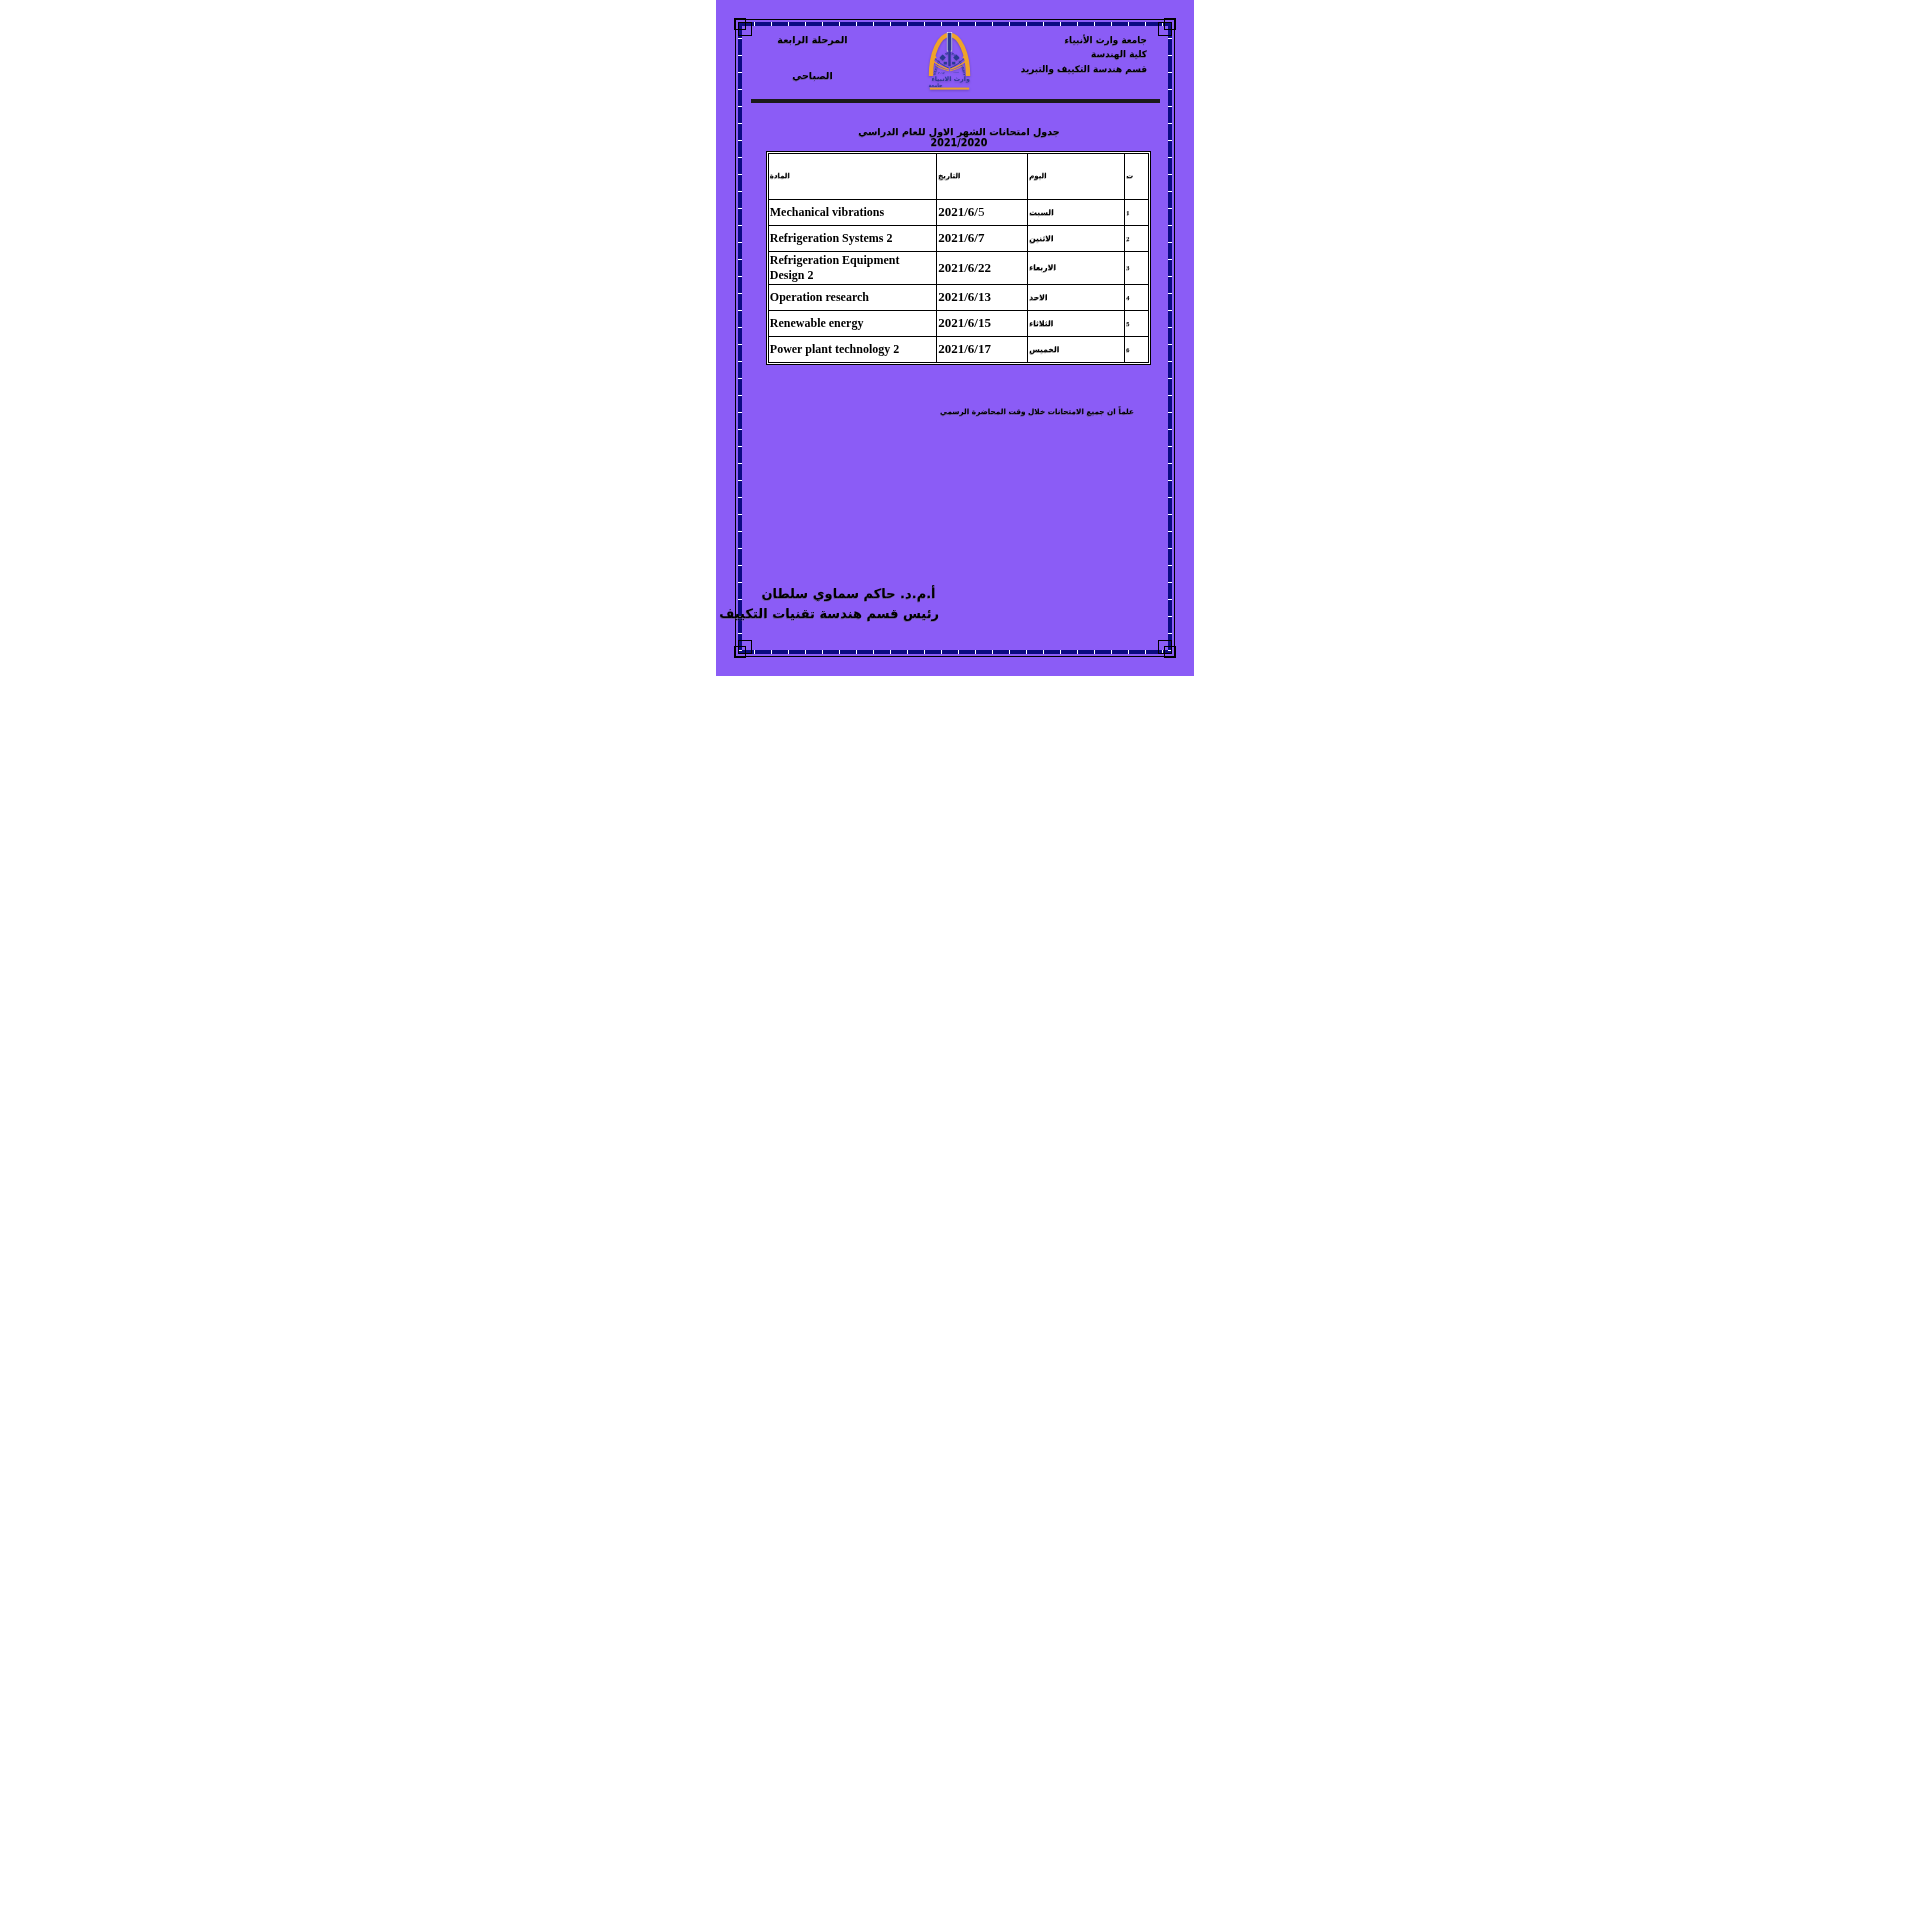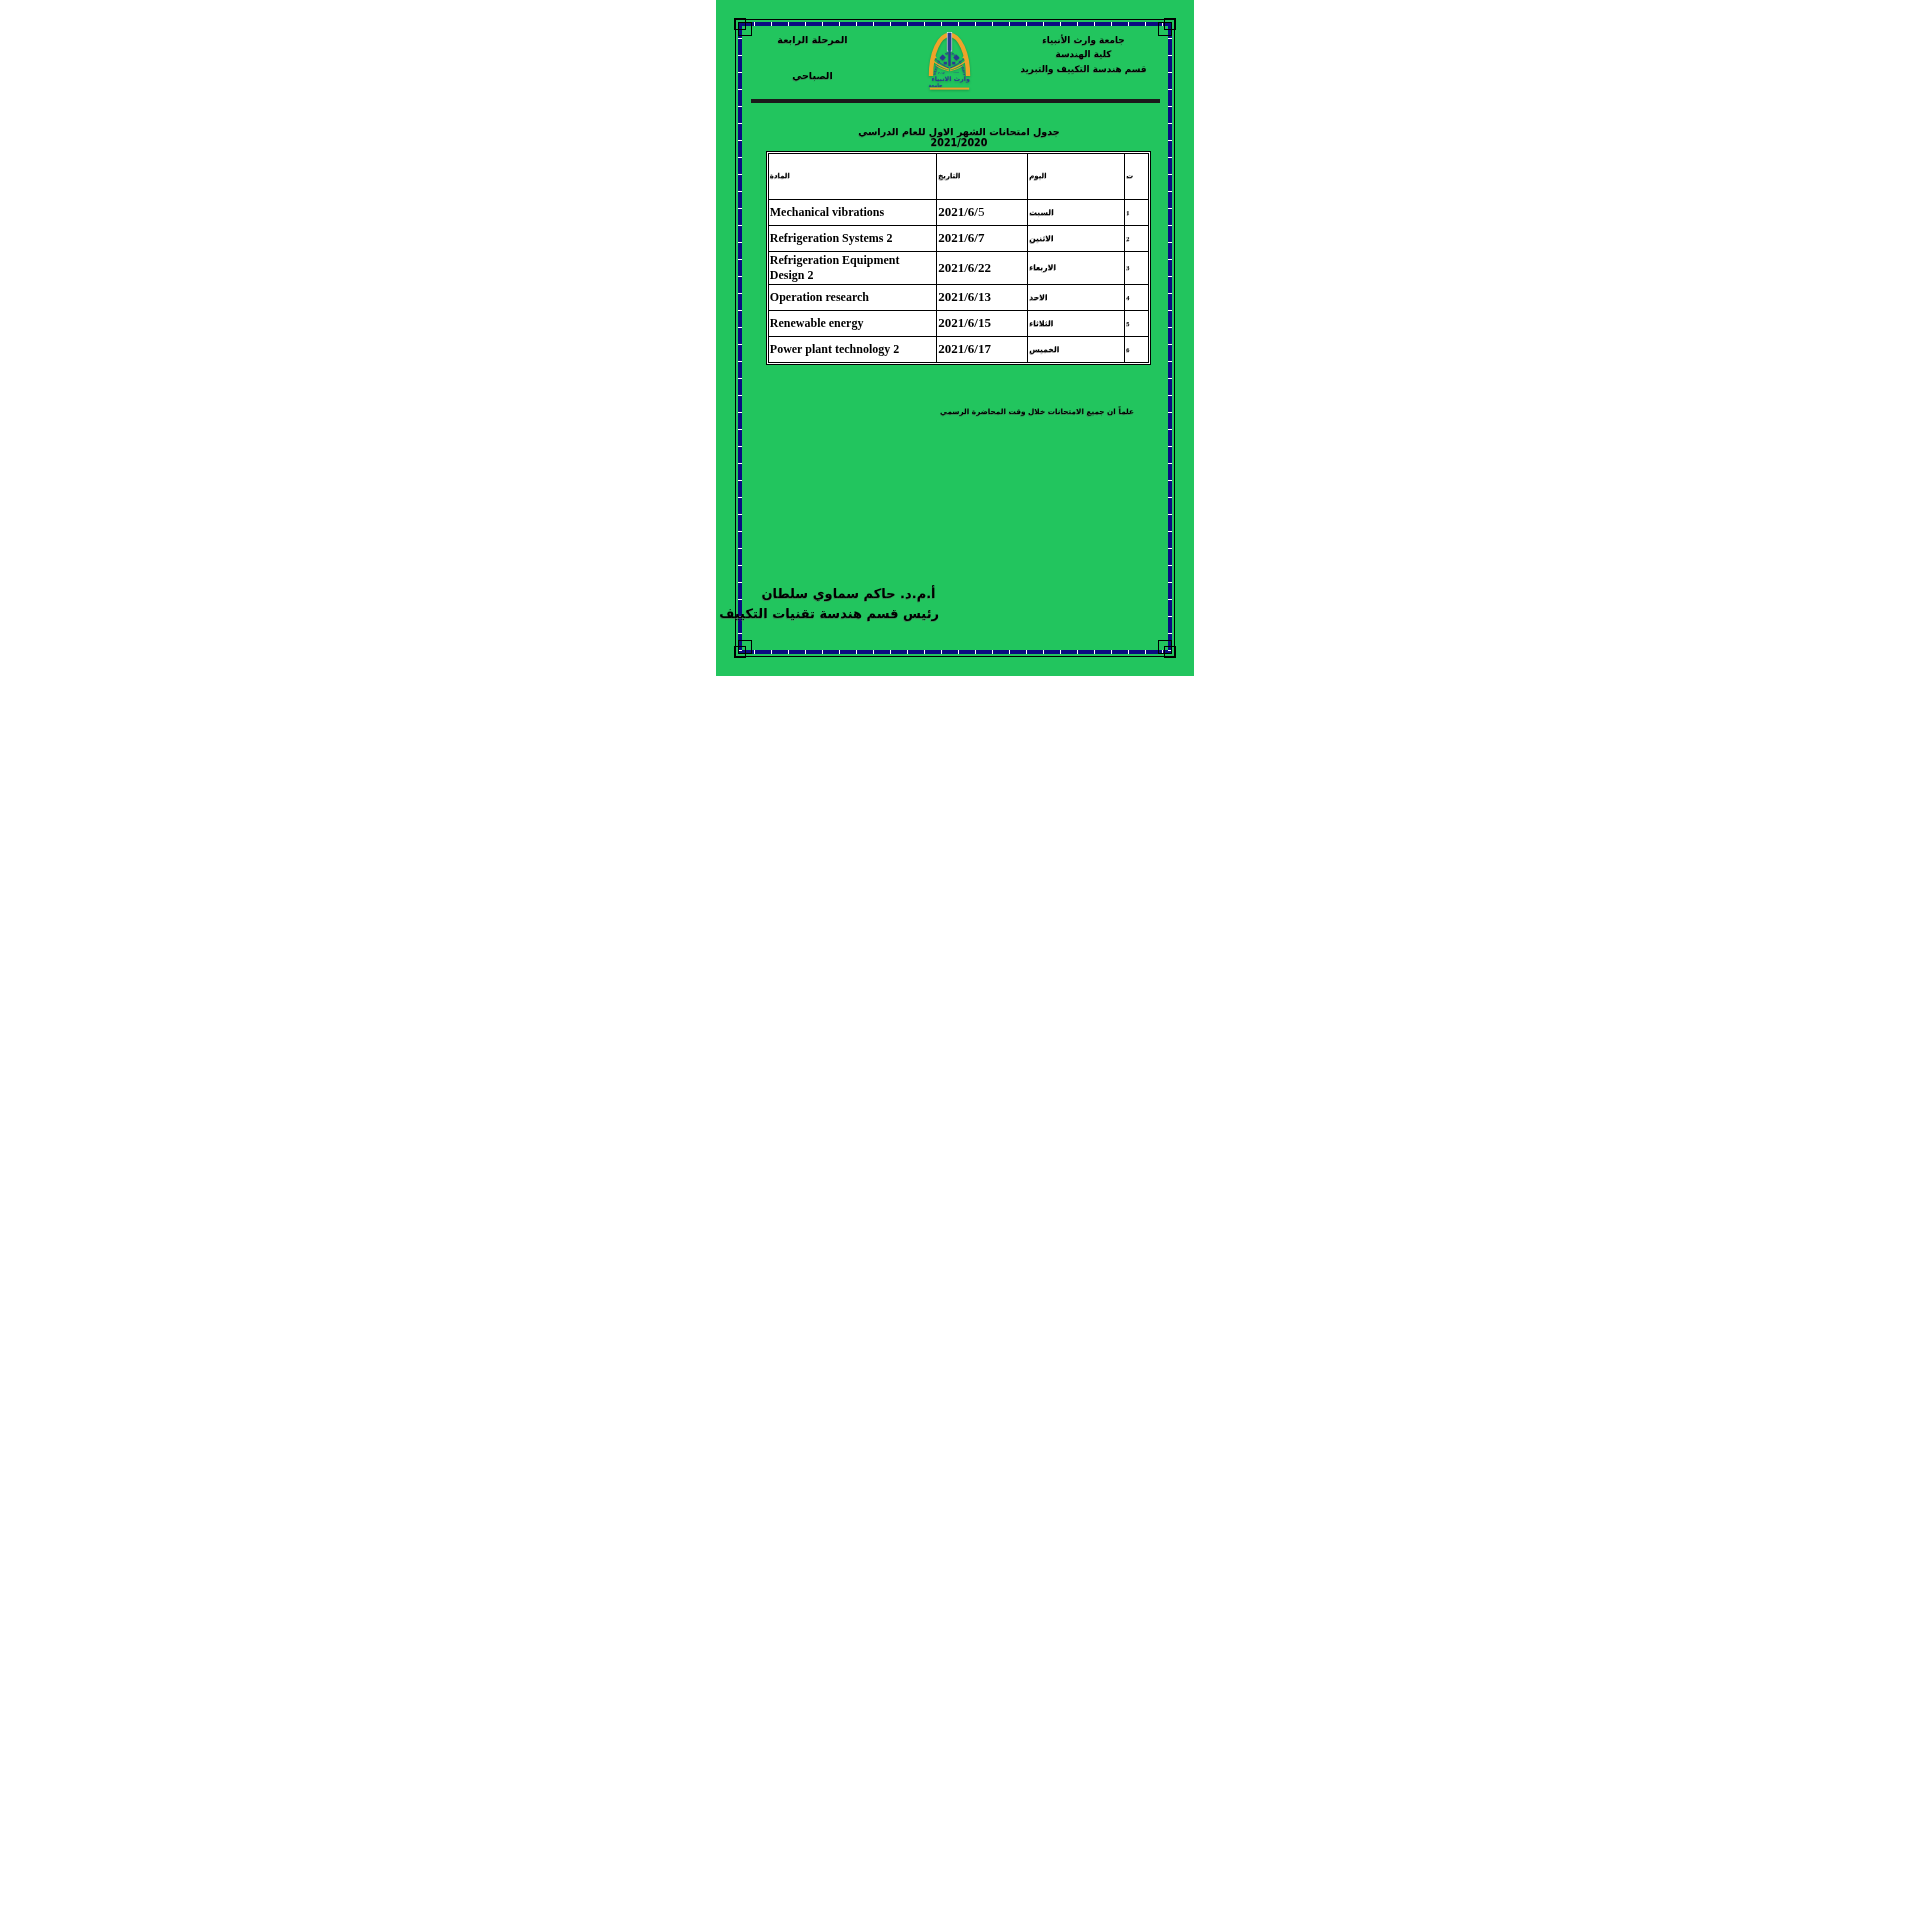--- a/index.html
+++ b/index.html
@@ -1,18 +1,18 @@
 <!DOCTYPE html>
 <html lang="ar" style="font-size:6.2px"><head>
 <meta charset="utf-8">
 <style>
   html,body { margin:0; padding:0; background:#ffffff; }
   .page {
     position:relative; width:478px; height:676px; margin:0 auto;
-    background:#22c55e; overflow:hidden;
+    background:#8b5cf6; overflow:hidden;
     font-family:"DejaVu Sans", sans-serif; color:#000;
   }
   
   .bframe { position:absolute; left:19px; top:19px; right:19px; bottom:19px;
             border:0.8px solid #000; }
   .bnavy { position:absolute; }
   .bnavy.h { left:22.3px; right:22.3px; height:3.9px;
              background:repeating-linear-gradient(90deg,var(--navy) 0 16px,#fff 16px 17px); }
   .bnavy.v { top:22.3px; bottom:22.3px; width:3.9px;
              background:repeating-linear-gradient(180deg,var(--navy) 0 16px,#fff 16px 17px); }
@@ -23,21 +23,21 @@
   .sq.big   { width:12px; height:12px; }
   .tl.small { left:17.7px;  top:17.7px; }   .tl.big { left:22.3px;  top:22.3px; }
   .tr1.small { right:17.7px; top:17.7px; }  .tr1.big { right:22.3px; top:22.3px; }
   .bl.small { left:17.7px;  bottom:17.7px; }.bl.big { left:22.3px;  bottom:22.3px; }
   .br1.small { right:17.7px; bottom:17.7px; }.br1.big { right:22.3px; bottom:22.3px; }
 
   
   .hdr-left { position:absolute; left:37px; top:34px; width:119px; text-align:center;
               font-weight:bold; font-size:9.6px; }
   .hdr-left .l2 { margin-top:25px; }
-  .hdr-right { position:absolute; left:304px; top:33px; width:127px; text-align:center;
+  .hdr-right { position:absolute; left:304px; top:33px; width:127px; text-align:right;
                font-weight:bold; font-size:8.9px; line-height:14.3px; direction:rtl; }
   .ar-shadow { text-shadow:-0.4px 1.2px 0.4px rgba(90,90,90,0.55); }
   .nowrap { white-space:nowrap; }
 
   .logo { position:absolute; left:208px; top:32px; width:51px; height:59px;
           filter:drop-shadow(0.8px 1.2px 0.8px rgba(0,0,0,0.25)); }
 
   .divider { position:absolute; left:35px; top:99px; width:409px; height:3.9px;
              background:#1a1a1a; }
 

